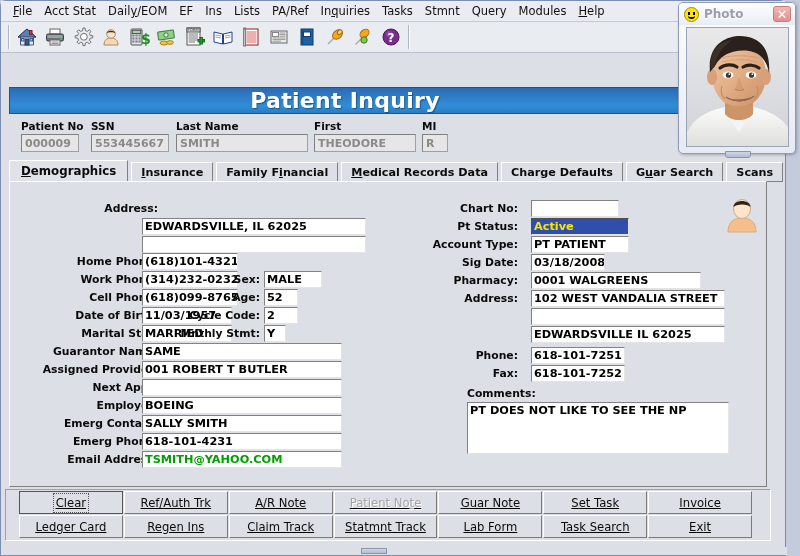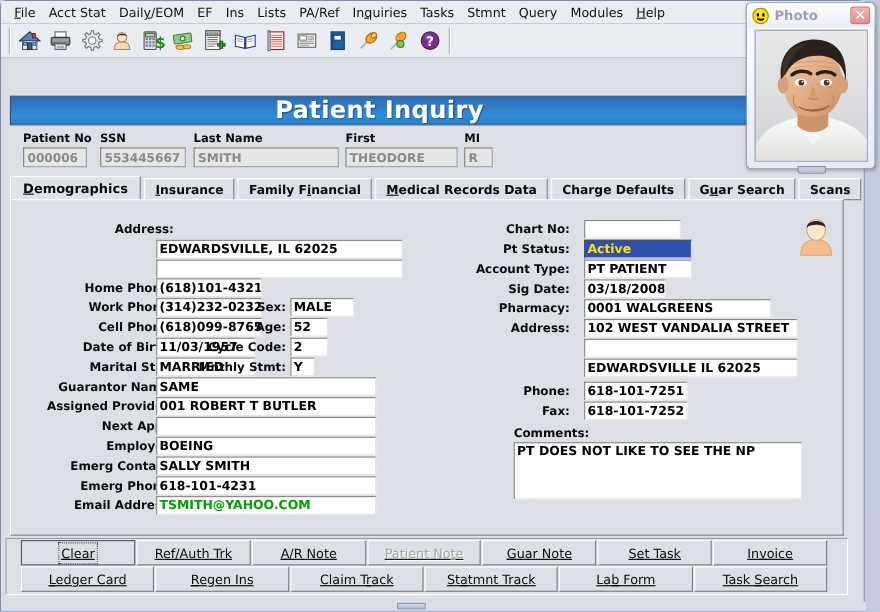--- a/index.html
+++ b/index.html
@@ -435,21 +435,21 @@
     </div>
 
     <div id="client">
 
       <div id="banner">
         <span>Patient Inquiry</span>
       </div>
 
       <div id="hdrrow">
         <div class="hdr-lab" style="left:20px; top:0;">Patient No</div>
-        <div class="hdr-fld" style="left:20px; top:14px; width:58px;">000006</div>
+        <div class="hdr-fld" style="left:20px; top:14px; width:58px;">000009</div>
 
         <div class="hdr-lab" style="left:90px; top:0;">SSN</div>
         <div class="hdr-fld" style="left:90px; top:14px; width:78px;">553445667</div>
 
         <div class="hdr-lab" style="left:175px; top:0;">Last Name</div>
         <div class="hdr-fld" style="left:175px; top:14px; width:132px;">SMITH</div>
 
         <div class="hdr-lab" style="left:313px; top:0;">First</div>
         <div class="hdr-fld" style="left:313px; top:14px; width:102px;">THEODORE</div>
 
@@ -593,20 +593,23 @@
               <span>Claim T<u>r</u>ack</span>
             </div>
           <div class="btn">
               <span>St<u>a</u>tmnt Track</span>
             </div>
           <div class="btn">
               <span>La<u>b</u> Form</span>
             </div>
           <div class="btn">
               <span>Task <u>S</u>earch</span>
+            </div>
+          <div class="btn">
+              <span>E<u>x</u>it</span>
             </div>
         </div>
       </div>
 
       <div id="winfooter">
         <div class="scroll-grip"></div>
       </div>
 
     </div>
   </div>

